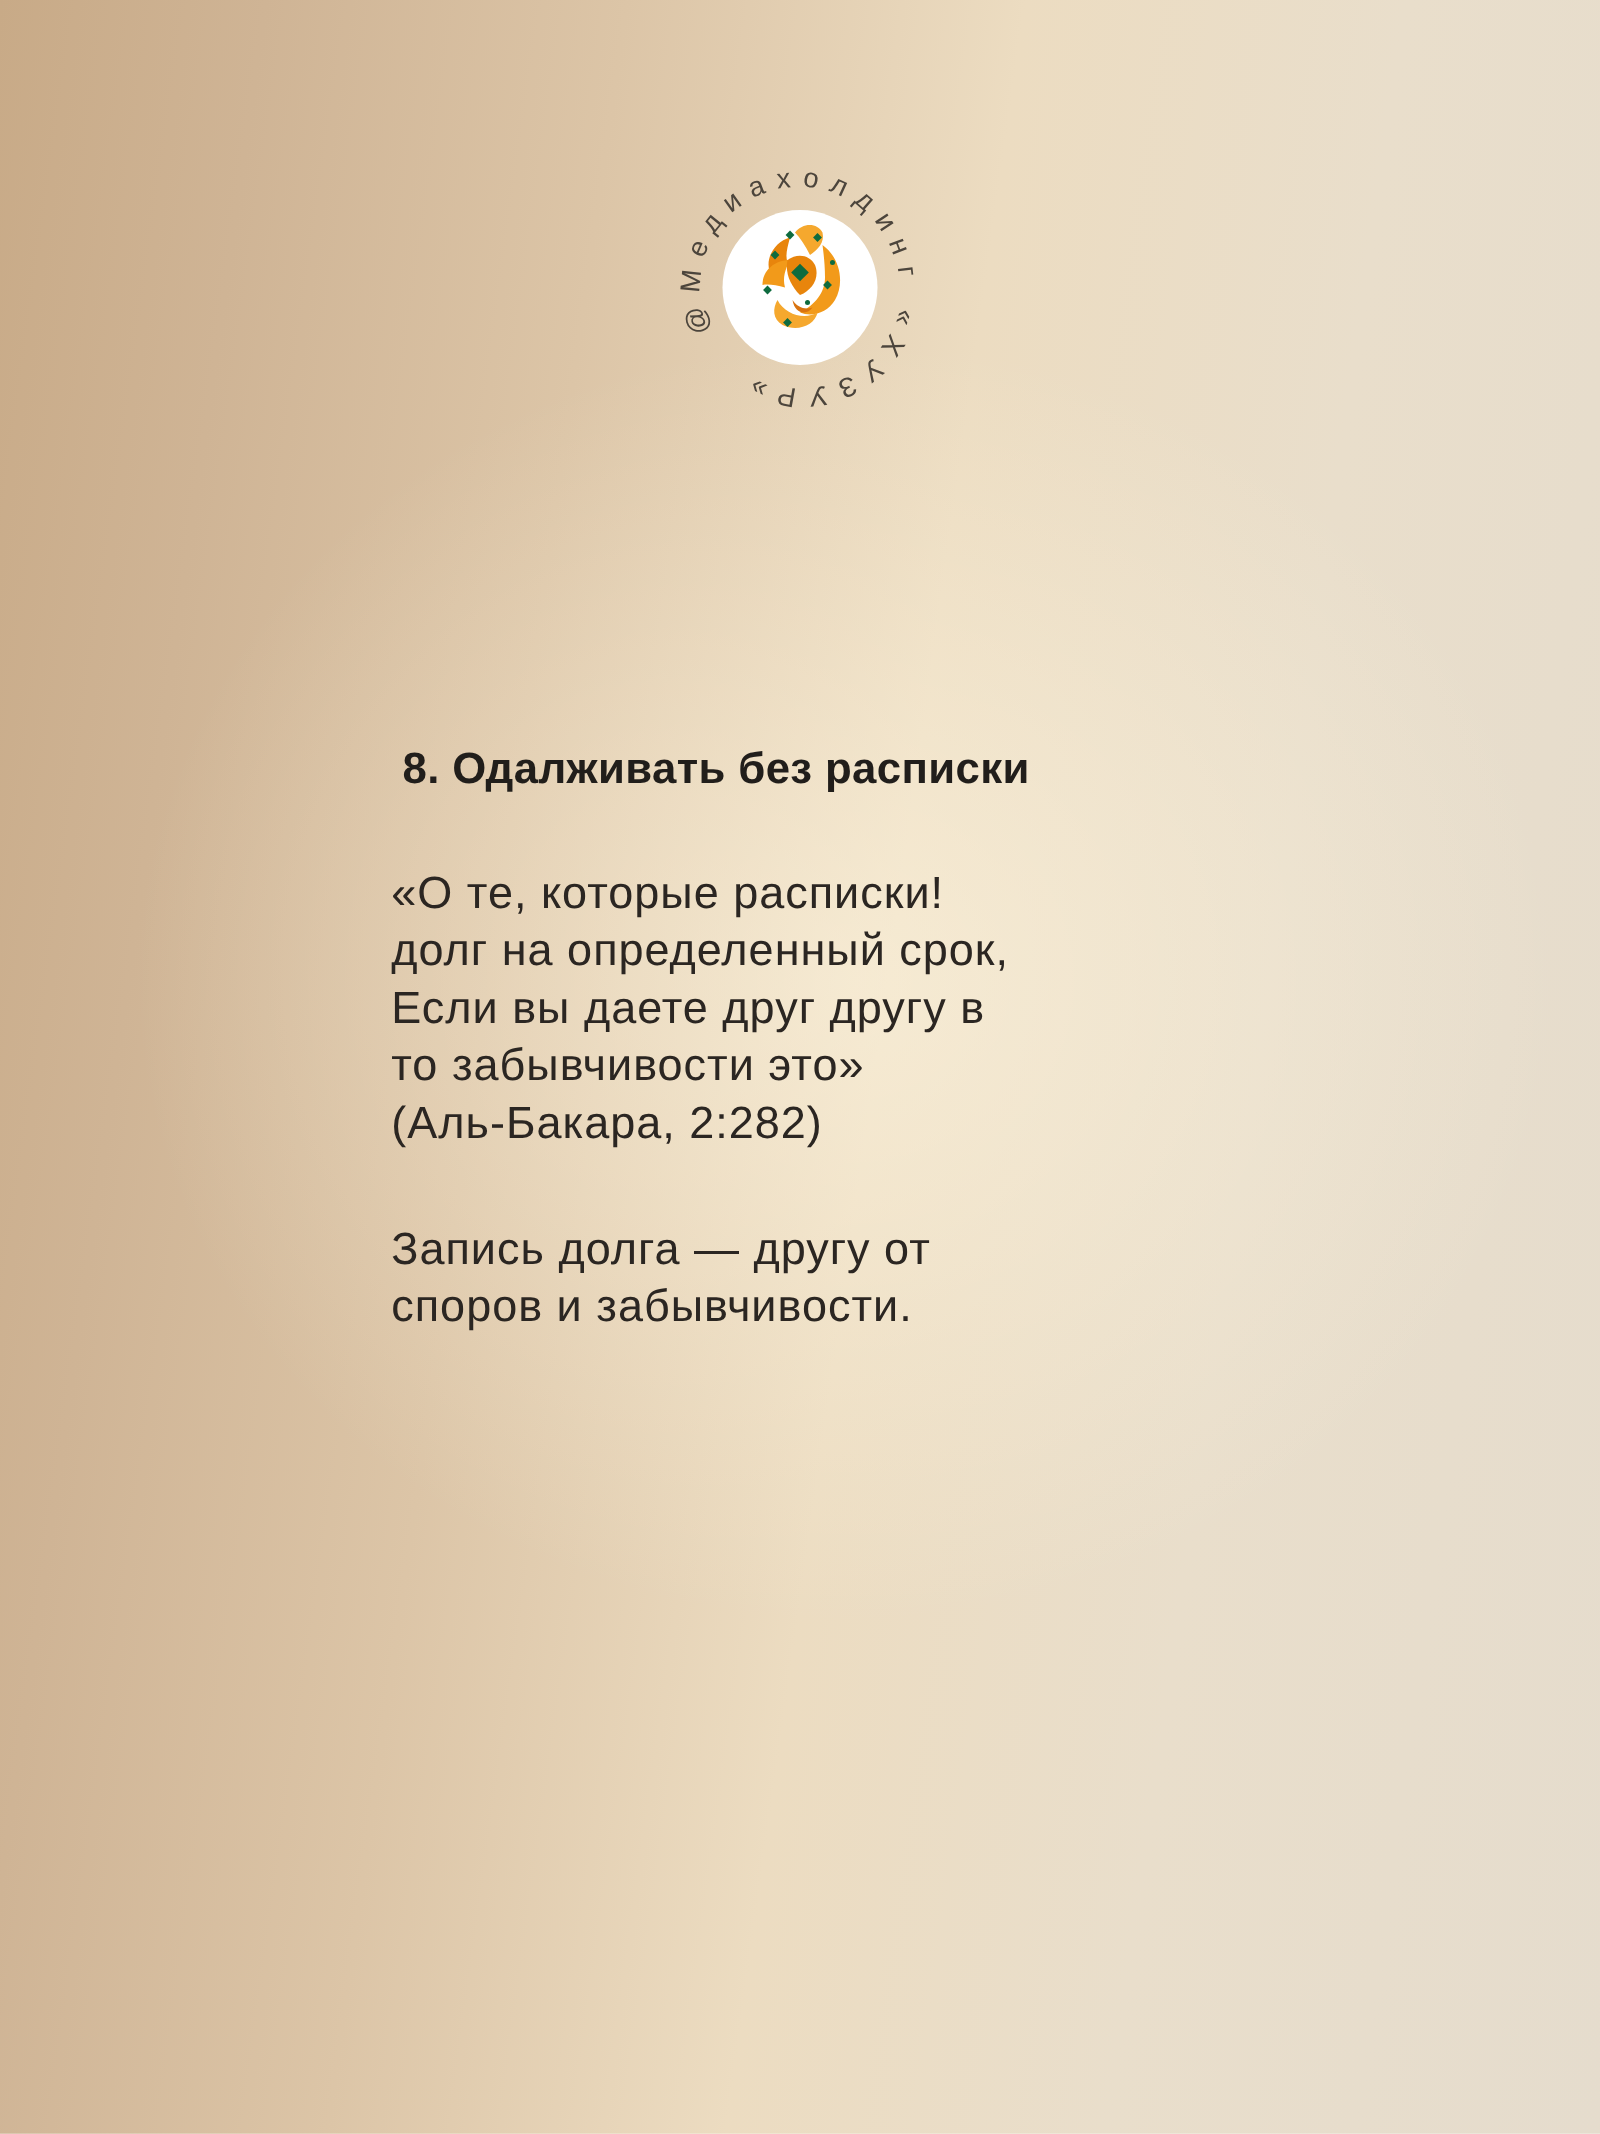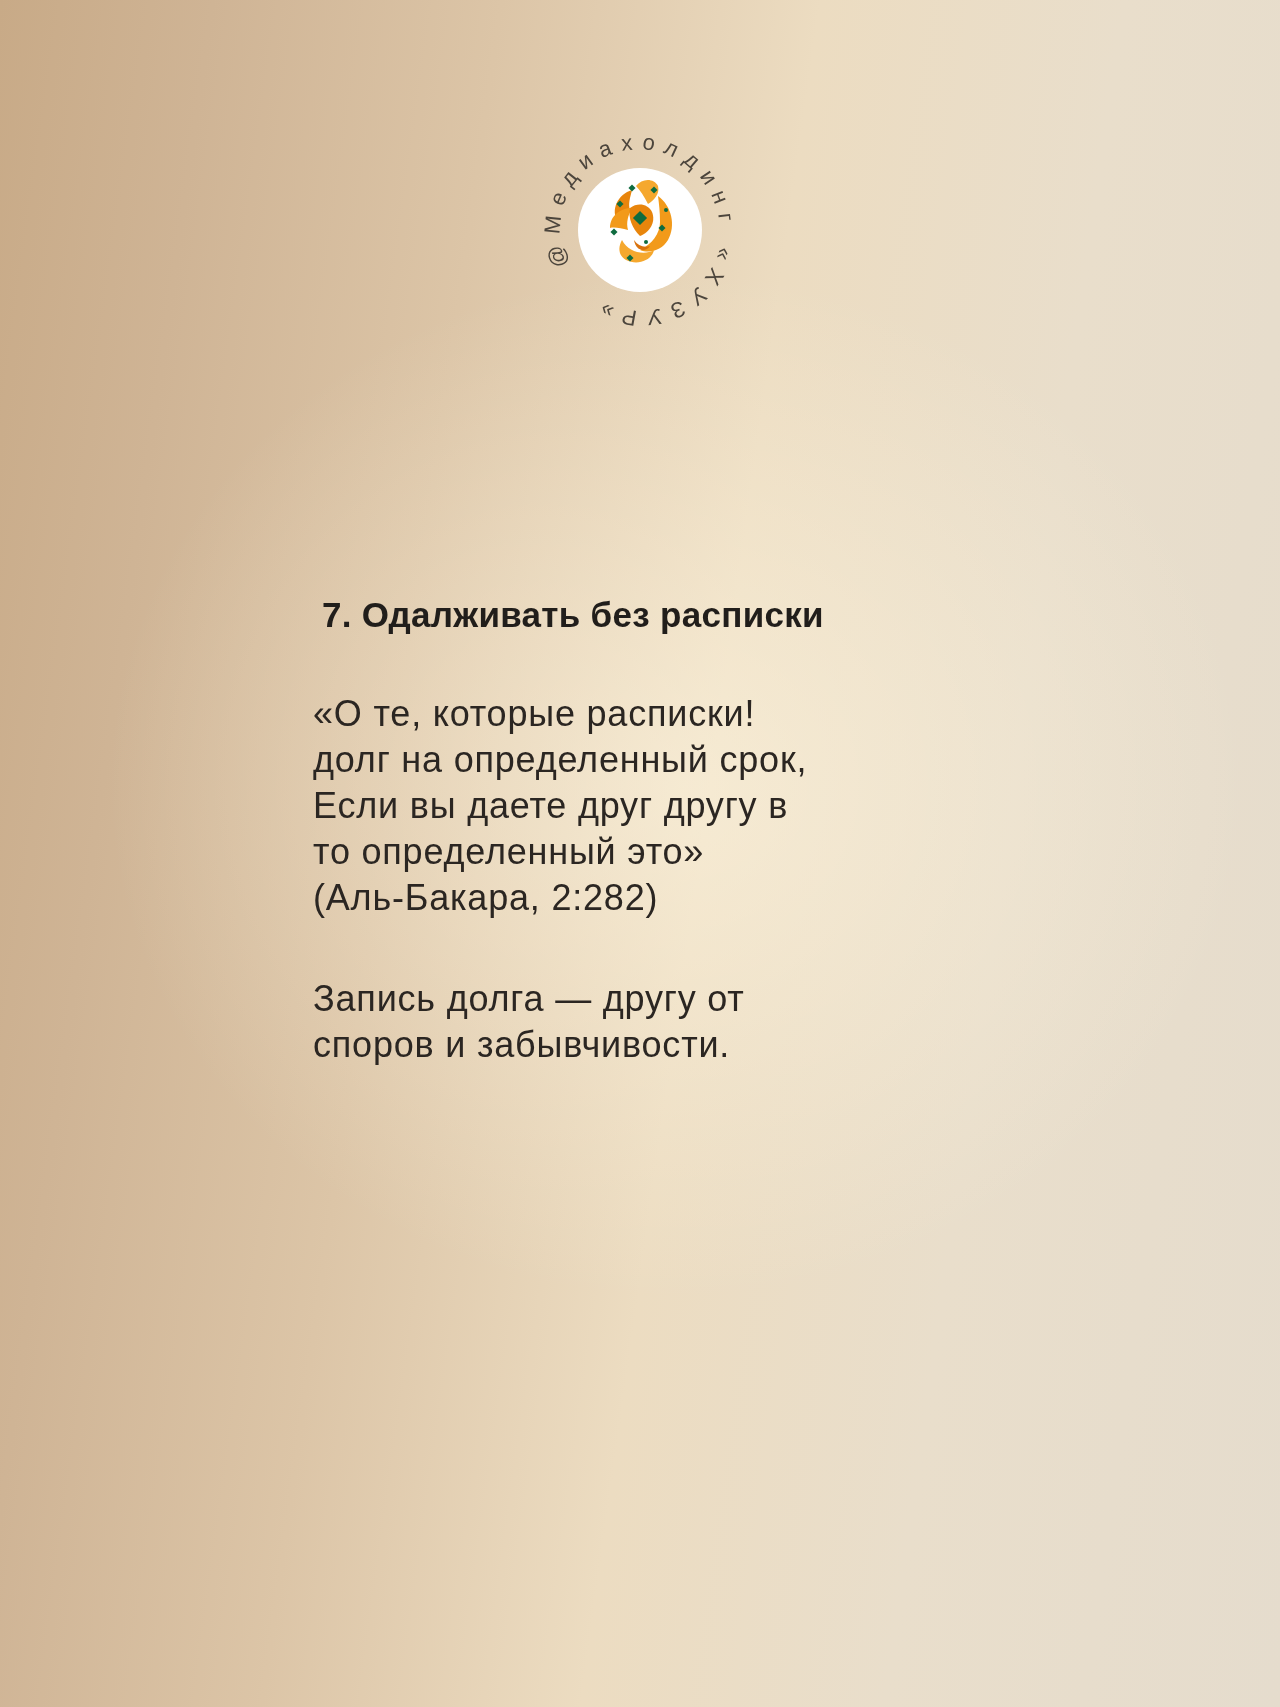--- a/index.html
+++ b/index.html
@@ -84,25 +84,25 @@
         <circle cx="86" cy="40" r="2" fill="#0e6b3f"></circle>
       </g>
 
       <text class="ring-text" fill="#4c453c">
         <textPath href="#ringPath">@Медиахолдинг «ХУЗУР»</textPath>
       </text>
     </svg>
   </div>
 
   <div class="content">
-    <h1 class="heading">7. Одалживать без расписки</h1>
+    <h1 class="heading">8. Одалживать без расписки</h1>
 
     <p class="line">«О те, которые расписки!</p>
     <p class="line">долг на определенный срок,</p>
     <p class="line">Если вы даете друг другу в</p>
-    <p class="line">то определенный это»</p>
+    <p class="line">то забывчивости это»</p>
     <p class="line">(Аль-Бакара, 2:282)</p>
 
     <p class="line note-start">Запись долга — другу от</p>
     <p class="line">споров и забывчивости.</p>
   </div>
 
 </div>
 
 </body></html>

